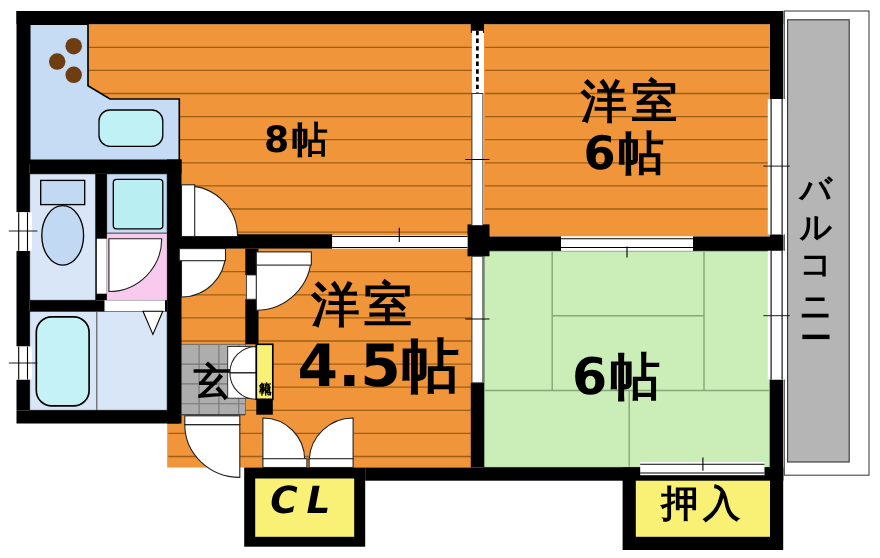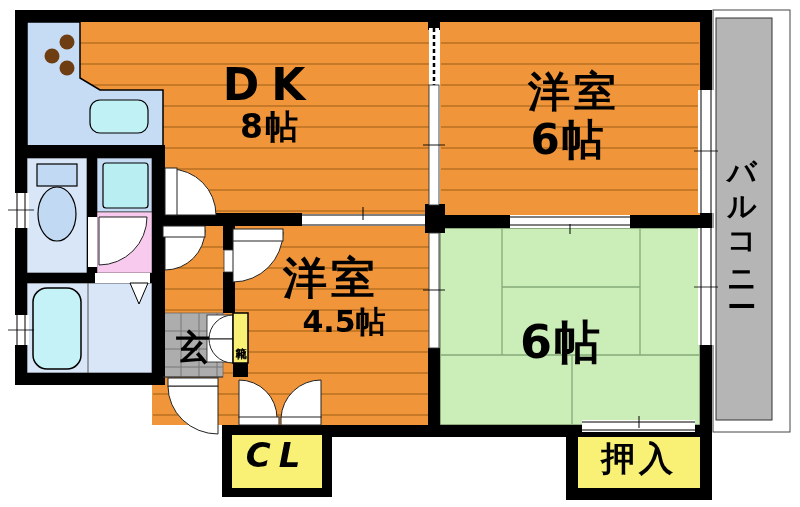--- a/index.html
+++ b/index.html
@@ -6,21 +6,21 @@
   #stage{position:relative;width:800px;height:507px;background:#ffffff;overflow:hidden;
          font-family:"DejaVu Sans","Liberation Sans",sans-serif;}
   #plan-svg{position:absolute;left:0;top:0;}
   .lbl{position:absolute;color:#000;font-weight:700;text-align:center;line-height:1.05;
        white-space:nowrap;pointer-events:none;}
   .lbl-dk      {left:170px;top:62px; width:200px;font-size:44px;letter-spacing:12px;}
   .lbl-dk-sz   {left:170px;top:110px;width:200px;font-size:33px;letter-spacing:2px;}
   .lbl-w6      {left:474px;top:70px; width:200px;font-size:42px;letter-spacing:4px;}
   .lbl-w6-sz   {left:468px;top:118px;width:200px;font-size:42px;letter-spacing:2px;}
   .lbl-w45     {left:231px;top:255px;width:200px;font-size:44px;letter-spacing:4px;}
-  .lbl-w45-sz  {left:244px;top:306px;width:200px;font-size:30px;letter-spacing:0px;}
+  .lbl-w45-sz  {left:244px;top:306px;width:200px;font-size:53px;letter-spacing:0px;}
   .lbl-wa      {left:470px;top:264px;width:200px;font-size:46px;letter-spacing:4px;}
   .lbl-wa-sz   {left:461px;top:318px;width:200px;font-size:46px;letter-spacing:2px;}
   .lbl-balcony {left:711px;top:92px;width:62px;height:250px;font-size:29px;letter-spacing:5px;
                 writing-mode:vertical-rl;text-orientation:upright;
                 display:flex;align-items:center;justify-content:center;}
   .lbl-genkan  {left:163px;top:330px;width:60px;font-size:34px;}
   .lbl-shoebox {left:232px;top:314px;width:17px;height:49px;font-size:11px;font-weight:700;
                 writing-mode:vertical-rl;text-orientation:upright;
                 display:flex;align-items:center;justify-content:center;}
   .lbl-cl      {left:207px;top:438px;width:140px;font-size:34px;font-style:italic;letter-spacing:8px;}
@@ -251,21 +251,20 @@
       <rect x="239" y="417" width="40" height="8"></rect>
       <rect x="281" y="417" width="40" height="8"></rect>
     </g>
   </g>
 
   <rect x="233" y="313" width="15" height="50" fill="#F8F176" stroke="#000" stroke-width="1.5"></rect>
   <rect x="232" y="435" width="90" height="53" fill="#F8F176"></rect>
   <rect x="578" y="437" width="122" height="51" fill="#F8F176"></rect>
 </svg>
 
-  <div class="lbl lbl-dk">DK</div>
   <div class="lbl lbl-dk-sz">8帖</div>
   <div class="lbl lbl-w6">洋室</div>
   <div class="lbl lbl-w6-sz">6帖</div>
   <div class="lbl lbl-w45">洋室</div>
   <div class="lbl lbl-w45-sz">4.5帖</div>
   <div class="lbl lbl-wa-sz">6帖</div>
   <div class="lbl lbl-balcony">バルコニー</div>
   <div class="lbl lbl-genkan">玄</div>
   <div class="lbl lbl-shoebox">靴箱</div>
   <div class="lbl lbl-oshiire">押入</div>

